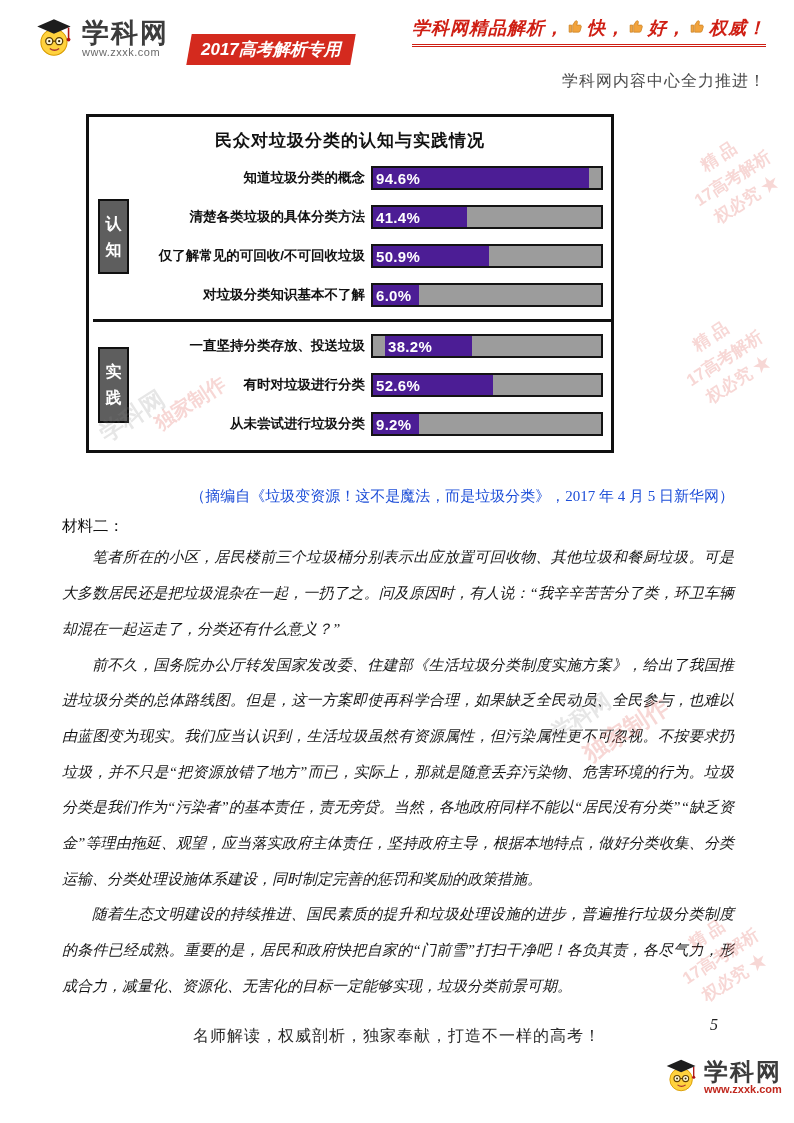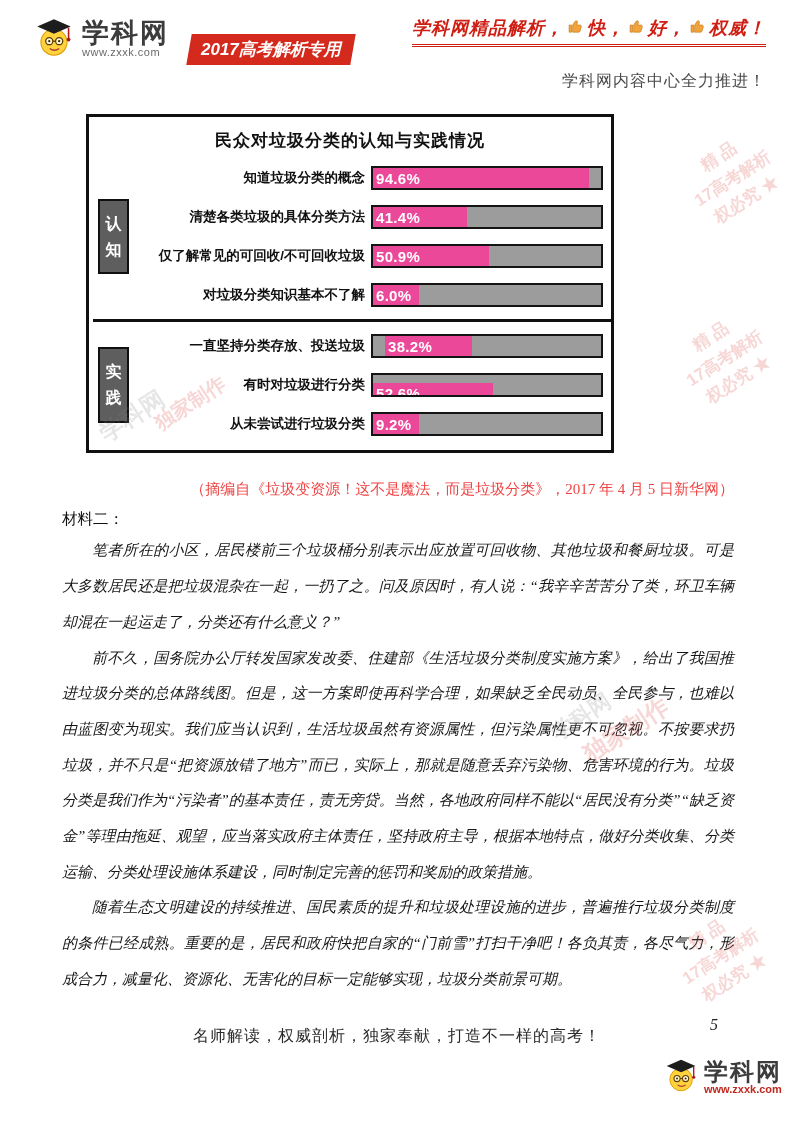--- a/index.html
+++ b/index.html
@@ -25,26 +25,26 @@
   .chart { width:528px; margin:16px auto 0 86px; border:3px solid #101010; background:#fff; padding:8px 8px 12px 8px; }
   .chart-title { text-align:center; font-size:17px; font-weight:bold; color:#111; margin:4px 0 12px; letter-spacing:1px; }
   .sec { display:flex; align-items:center; }
   .sec-divider { border-top:3px solid #101010; margin:10px -8px 10px -4px; }
   .side-box { background:#5e5e5e; border:2px solid #101010; color:#fff; font-weight:bold; font-size:16px;
               width:40px; padding:10px 2px; line-height:1.6; text-align:center; word-break:break-all; margin-left:1px; }
   .rows { flex:1; display:flex; flex-direction:column; gap:15px; padding:2px 0; }
   .crow { display:flex; align-items:center; }
   .crow-label { width:242px; text-align:right; padding-right:6px; font-weight:bold; font-size:13.5px; color:#101010; white-space:nowrap; }
   .bar-track { width:232px; height:24px; background:#9c9c9c; border:2px solid #141414; overflow:hidden; display:flex; }
-  .bar-fill { height:100%; background:#ec4899; min-width:46px; display:flex; align-items:center; padding-left:3px; }
+  .bar-fill { height:100%; background:#4c1d95; min-width:46px; display:flex; align-items:center; padding-left:3px; }
   .bar-value { color:#fff; font-weight:bold; font-size:15px; letter-spacing:0.3px; }
 
   
   .content { padding:6px 60px 0 62px; }
-  .src-line { text-align:right; font-family:"Liberation Serif", serif; font-size:15px; color:#ef4444; line-height:2.0; margin-top:15px; }
+  .src-line { text-align:right; font-family:"Liberation Serif", serif; font-size:15px; color:#1d4ed8; line-height:2.0; margin-top:22px; }
   .mat-head { font-family:"Liberation Serif", serif; font-weight:normal; font-size:15.5px; color:#111; line-height:1.9; }
   .mat-p { font-family:"Liberation Serif", serif; font-style:italic; font-size:15px; color:#151515;
            line-height:2.38; text-indent:2em; text-align:justify; }
 
   
   .footer-slogan { position:absolute; top:1026px; left:0; width:100%; text-align:center;
                    font-size:16px; color:#2b2b2b; letter-spacing:1px; }
   .page-num { position:absolute; top:1016px; right:76px; font-family:"Liberation Serif", serif; font-style:italic; font-size:16px; color:#222; }
   .bottom-logo { position:absolute; right:12px; top:1054px; display:flex; align-items:center; gap:4px; }
   .bl-txt { display:flex; flex-direction:column; line-height:1.05; }
@@ -185,21 +185,21 @@
           <div class="crow-label">一直坚持分类存放、投送垃圾</div>
           <div class="bar-track">
             <div class="bar-fill" style="width: 38.2%; margin-left: 12px;">
               <span class="bar-value">38.2%</span>
             </div>
           </div>
         </div>
         <div class="crow">
           <div class="crow-label">有时对垃圾进行分类</div>
           <div class="bar-track">
-            <div class="bar-fill" style="width: 52.6%; margin-top: 8px;">
+            <div class="bar-fill" style="width: 52.6%;">
               <span class="bar-value">52.6%</span>
             </div>
           </div>
         </div>
         <div class="crow">
           <div class="crow-label">从未尝试进行垃圾分类</div>
           <div class="bar-track">
             <div class="bar-fill" style="width: 9.2%;">
               <span class="bar-value">9.2%</span>
             </div>

